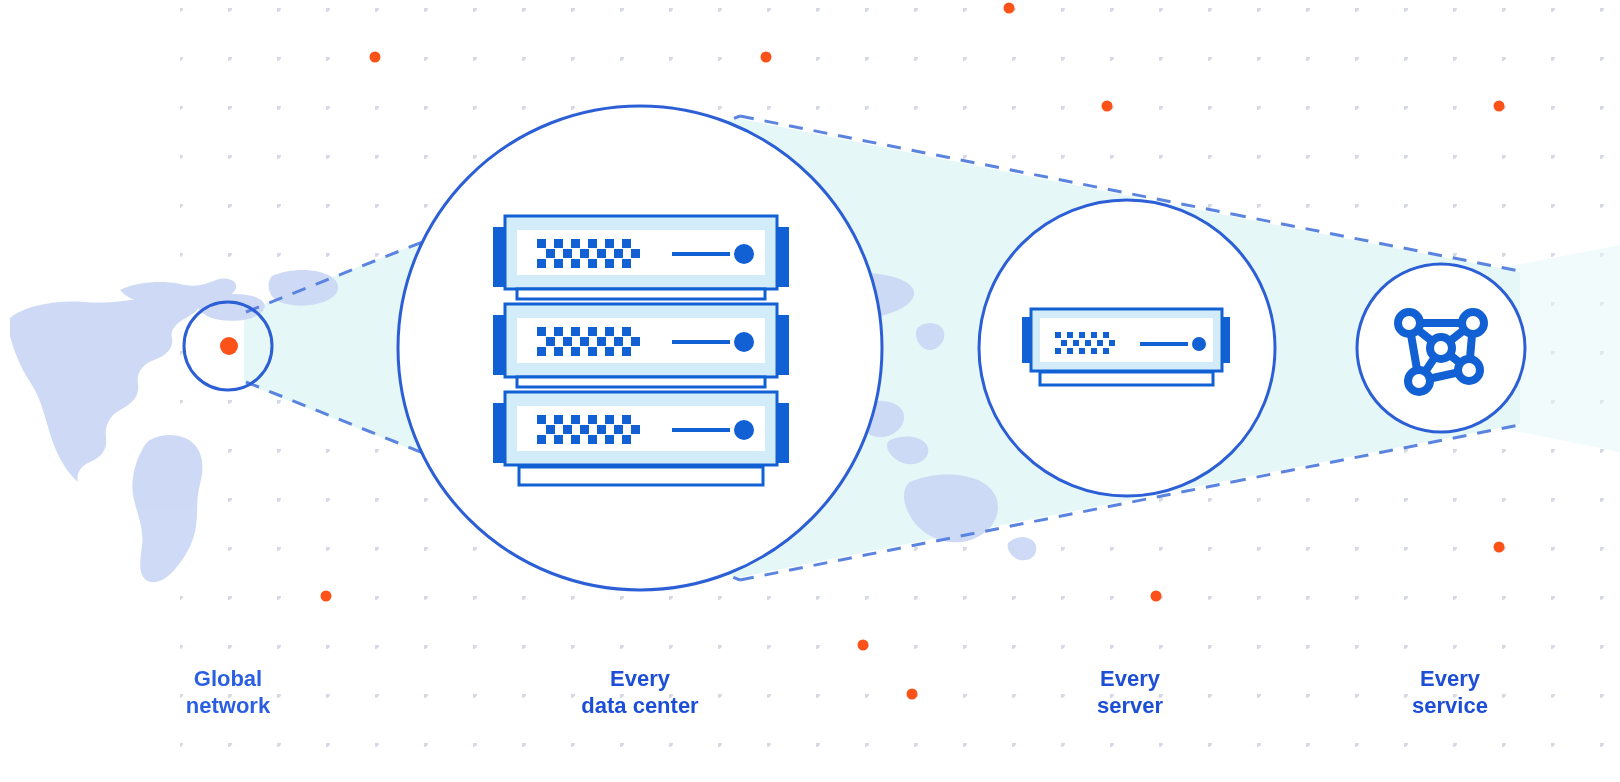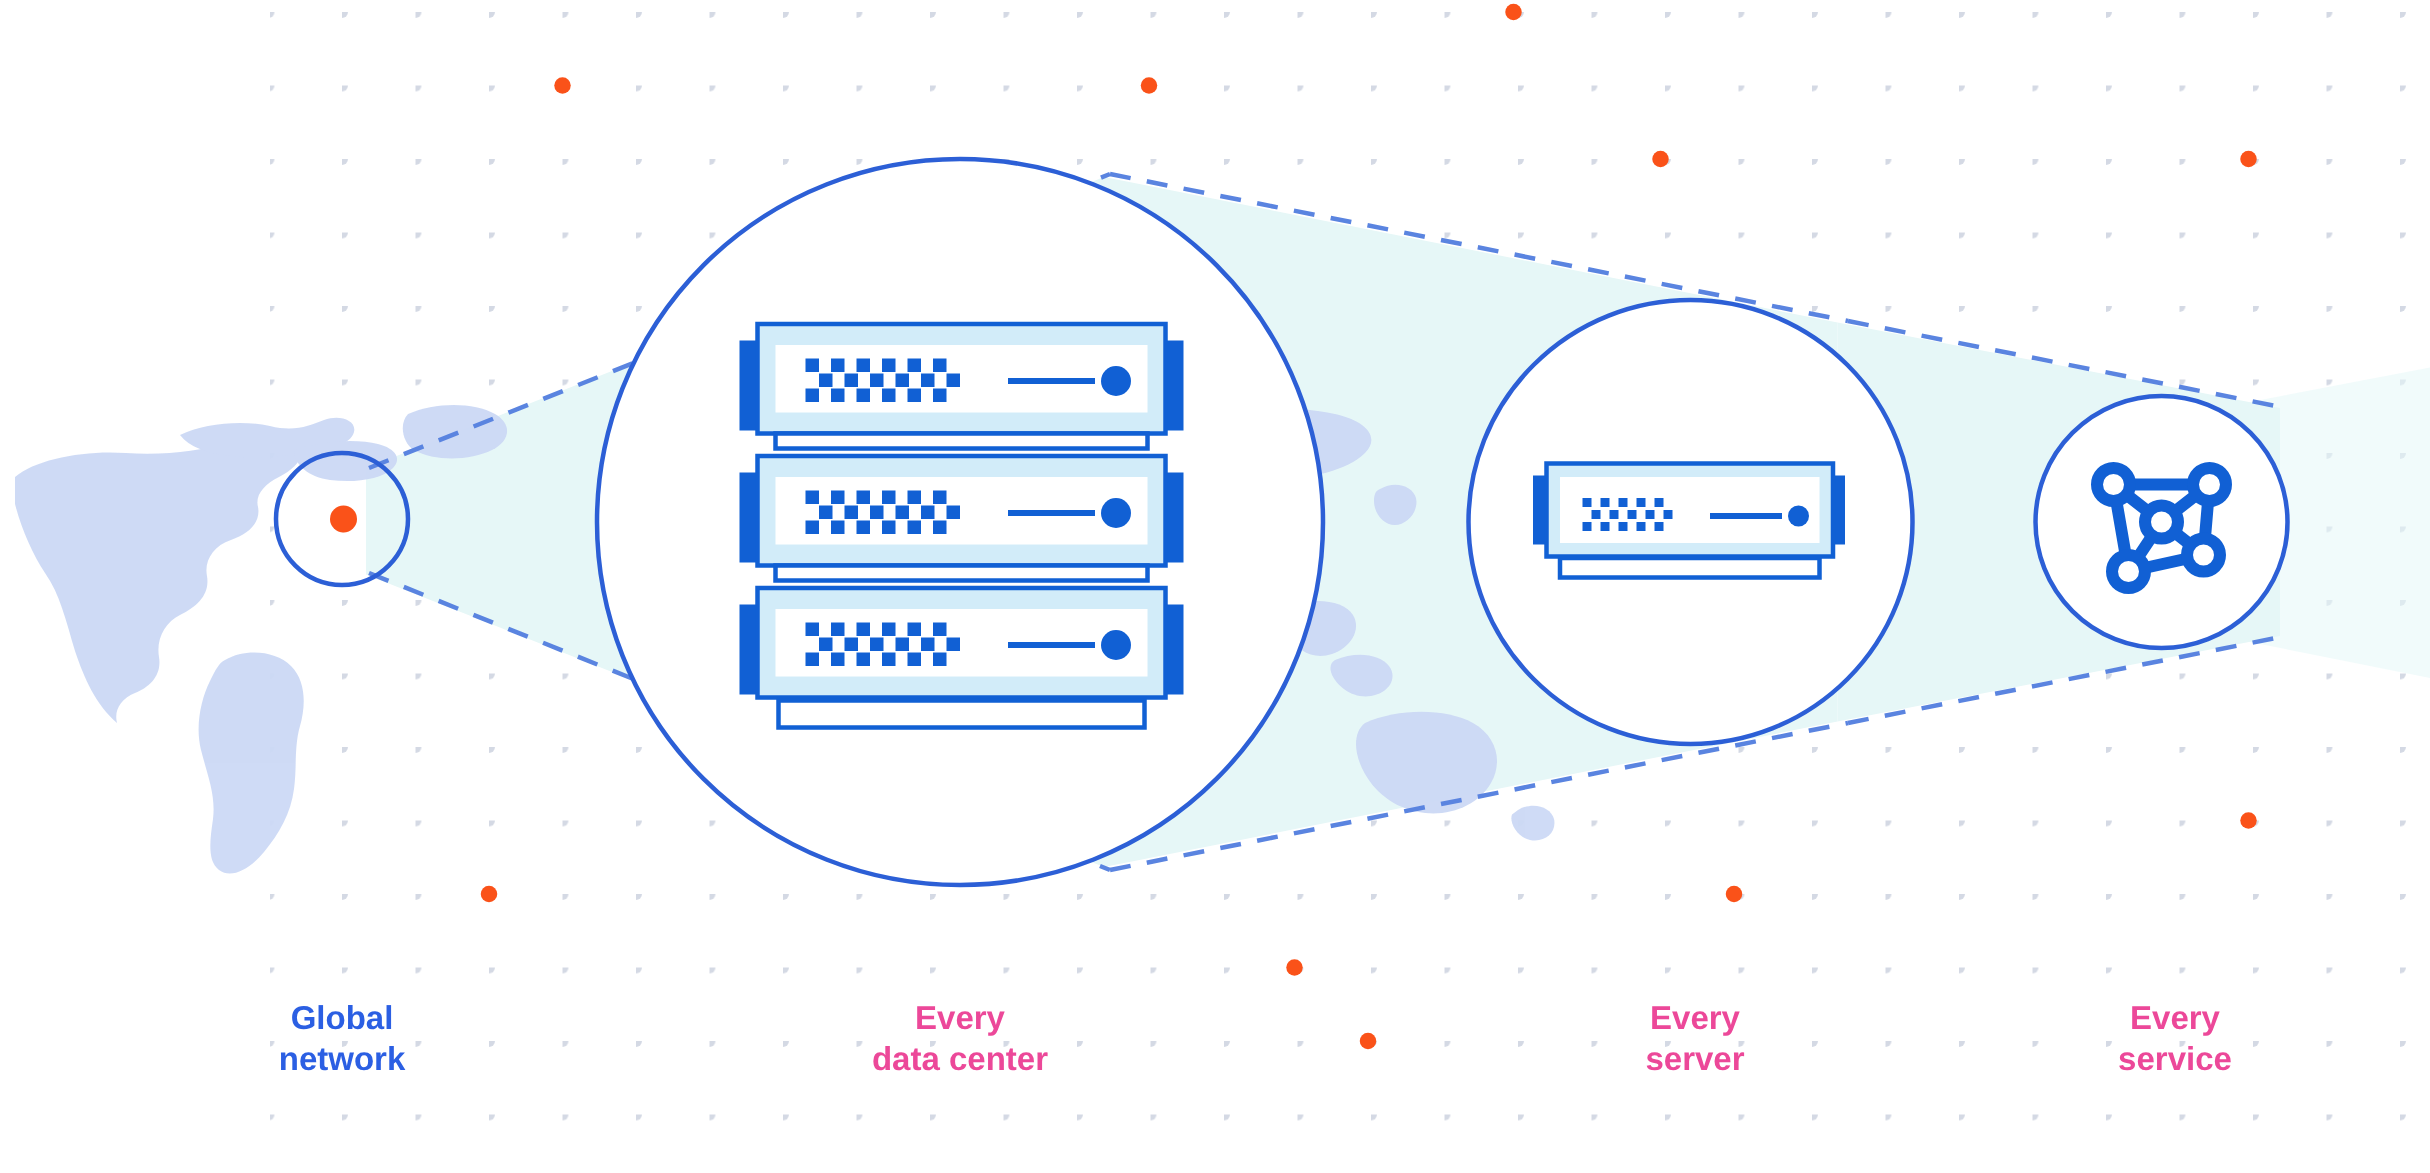--- a/index.html
+++ b/index.html
@@ -5,21 +5,21 @@
 <style>
   html,body{margin:0;padding:0;background:#ffffff;}
   body{
     font-family:"Liberation Sans","DejaVu Sans",sans-serif;
     width:1620px;height:782px;overflow:hidden;position:relative;
   }
   #stage{position:relative;width:1620px;height:782px;background:#ffffff;}
   #stage svg.layer{position:absolute;left:0;top:0;width:1620px;height:782px;}
   .label{
     position:absolute;text-align:center;line-height:1.22;
-    font-size:22px;font-weight:700;color:#ec4899;white-space:pre-line;
+    font-size:22px;font-weight:700;color:#1d4ed8;white-space:pre-line;
   }
   .label.accent{color:#2b5fe3;}
   .lbl-global{left:128px;top:666px;width:200px;}
   .lbl-dc{left:540px;top:666px;width:200px;}
   .lbl-server{left:1030px;top:666px;width:200px;}
   .lbl-service{left:1350px;top:666px;width:200px;}
 </style>
 </head>
 <body>
 

